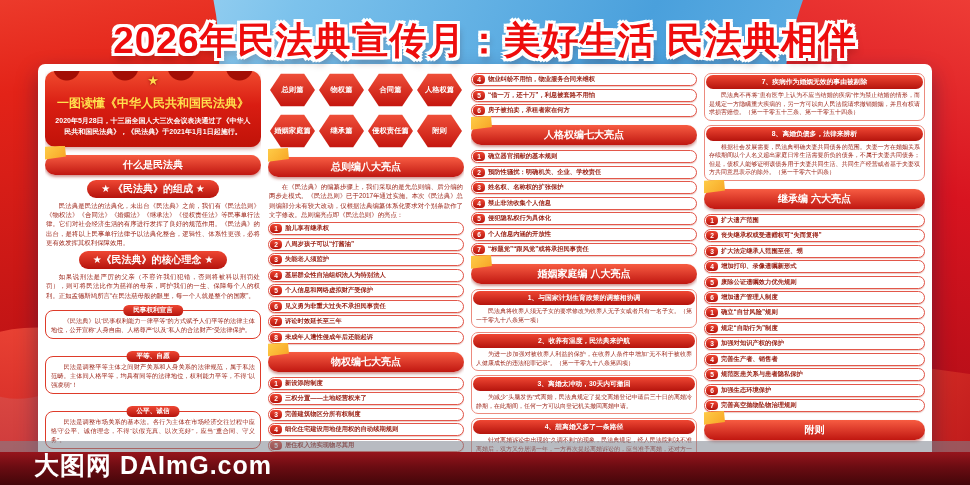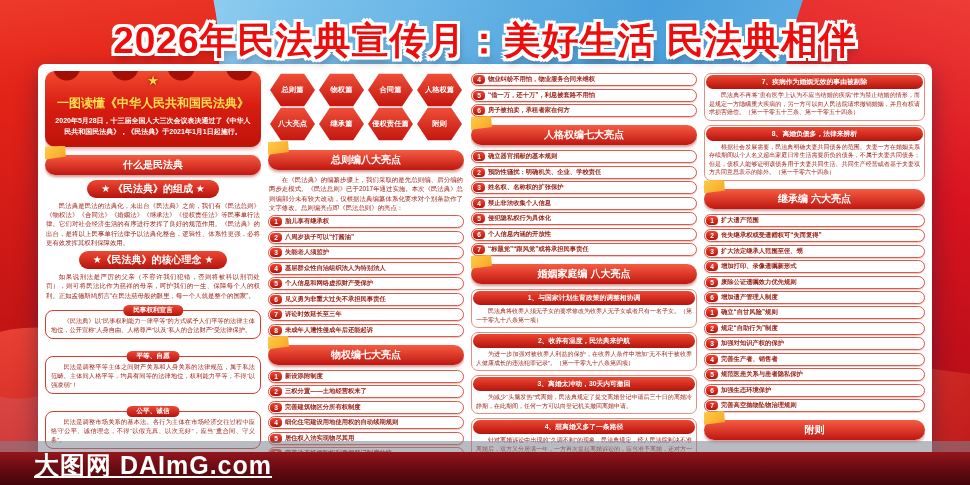--- a/index.html
+++ b/index.html
@@ -83,21 +83,21 @@
   
   .concept{position:relative;border:1.3px solid #de3b2a;border-radius:8px;padding:6px 5px 3px;margin:7px 0 6px;background:#fff;}
   .concept-tab{
     position:absolute;top:-6px;left:50%;transform:translateX(-50%);
     background:linear-gradient(180deg,#ef4733,#b5140d);color:#fff;font-size:6.6px;font-weight:bold;
     padding:1px 10px;border-radius:7px;white-space:nowrap;
   }
   .concept-body{font-size:6.2px;line-height:1.45;color:#9c2317;text-align:justify;text-indent:2em;}
 
   
-  .hexgrid{display:grid;grid-template-columns:repeat(4,1fr);gap:0 4px;padding:2px 2px 1px;}
+  .hexgrid{display:grid;grid-template-columns:repeat(4,1fr);gap:7px 4px;padding:2px 2px 1px;}
   .hex{
     height:34px;display:flex;align-items:center;justify-content:center;text-align:center;
     background:linear-gradient(180deg,#f0503a,#c4150e);
     clip-path:polygon(24% 2%,76% 2%,100% 50%,76% 98%,24% 98%,0 50%);
   }
   .hex span{color:#fff;font-weight:bold;font-size:7.3px;line-height:1.15;padding:0 4px;}
 
   
   .numlist{display:flex;flex-direction:column;gap:2.5px;margin:2px 0 2px;}
   .num-item{
@@ -119,21 +119,21 @@
     text-align:center;border-radius:7px;padding:2px 3px;margin:1px 1px 2px;
   }
   .block-body{font-size:6px;line-height:1.42;color:#9c2317;text-align:justify;padding:0 4px;text-indent:2em;}
 
   
   .watermark{position:absolute;z-index:50;left:0;right:0;bottom:0;height:44px;}
   .wm-strip{position:absolute;top:0;left:0;right:0;height:11px;background:rgba(125,132,142,.55);}
   .wm-band{position:absolute;top:11px;bottom:0;left:0;right:0;
     background:linear-gradient(180deg,#97151c 0%,#6b0c12 45%,#43060a 100%);}
   .wm-text{position:absolute;inset:0;display:flex;justify-content:space-between;align-items:center;
-    padding:4px 34px 0;color:#fff;font-weight:bold;font-size:25px;letter-spacing:1px;text-decoration:underline;}
+    padding:4px 34px 0;color:#fff;font-weight:bold;font-size:25px;letter-spacing:1px;}
 </style>
 </head>
 <body>
 
 <div class="deco deco-left"></div>
 <div class="deco deco-left2"></div>
 <div class="deco deco-right"></div>
 <div class="deco deco-right2"></div>
 
 <div class="poster-title">2026年民法典宣传月：美好生活 民法典相伴</div>
@@ -189,21 +189,21 @@
 
   <div class="hex">
     <span>合同篇</span>
   </div>
 
   <div class="hex">
     <span>人格权篇</span>
   </div>
 
   <div class="hex">
-    <span>八大亮点</span>
+    <span>婚姻家庭篇</span>
   </div>
 
   <div class="hex">
     <span>继承篇</span>
   </div>
 
   <div class="hex">
     <span>侵权责任篇</span>
   </div>
 

